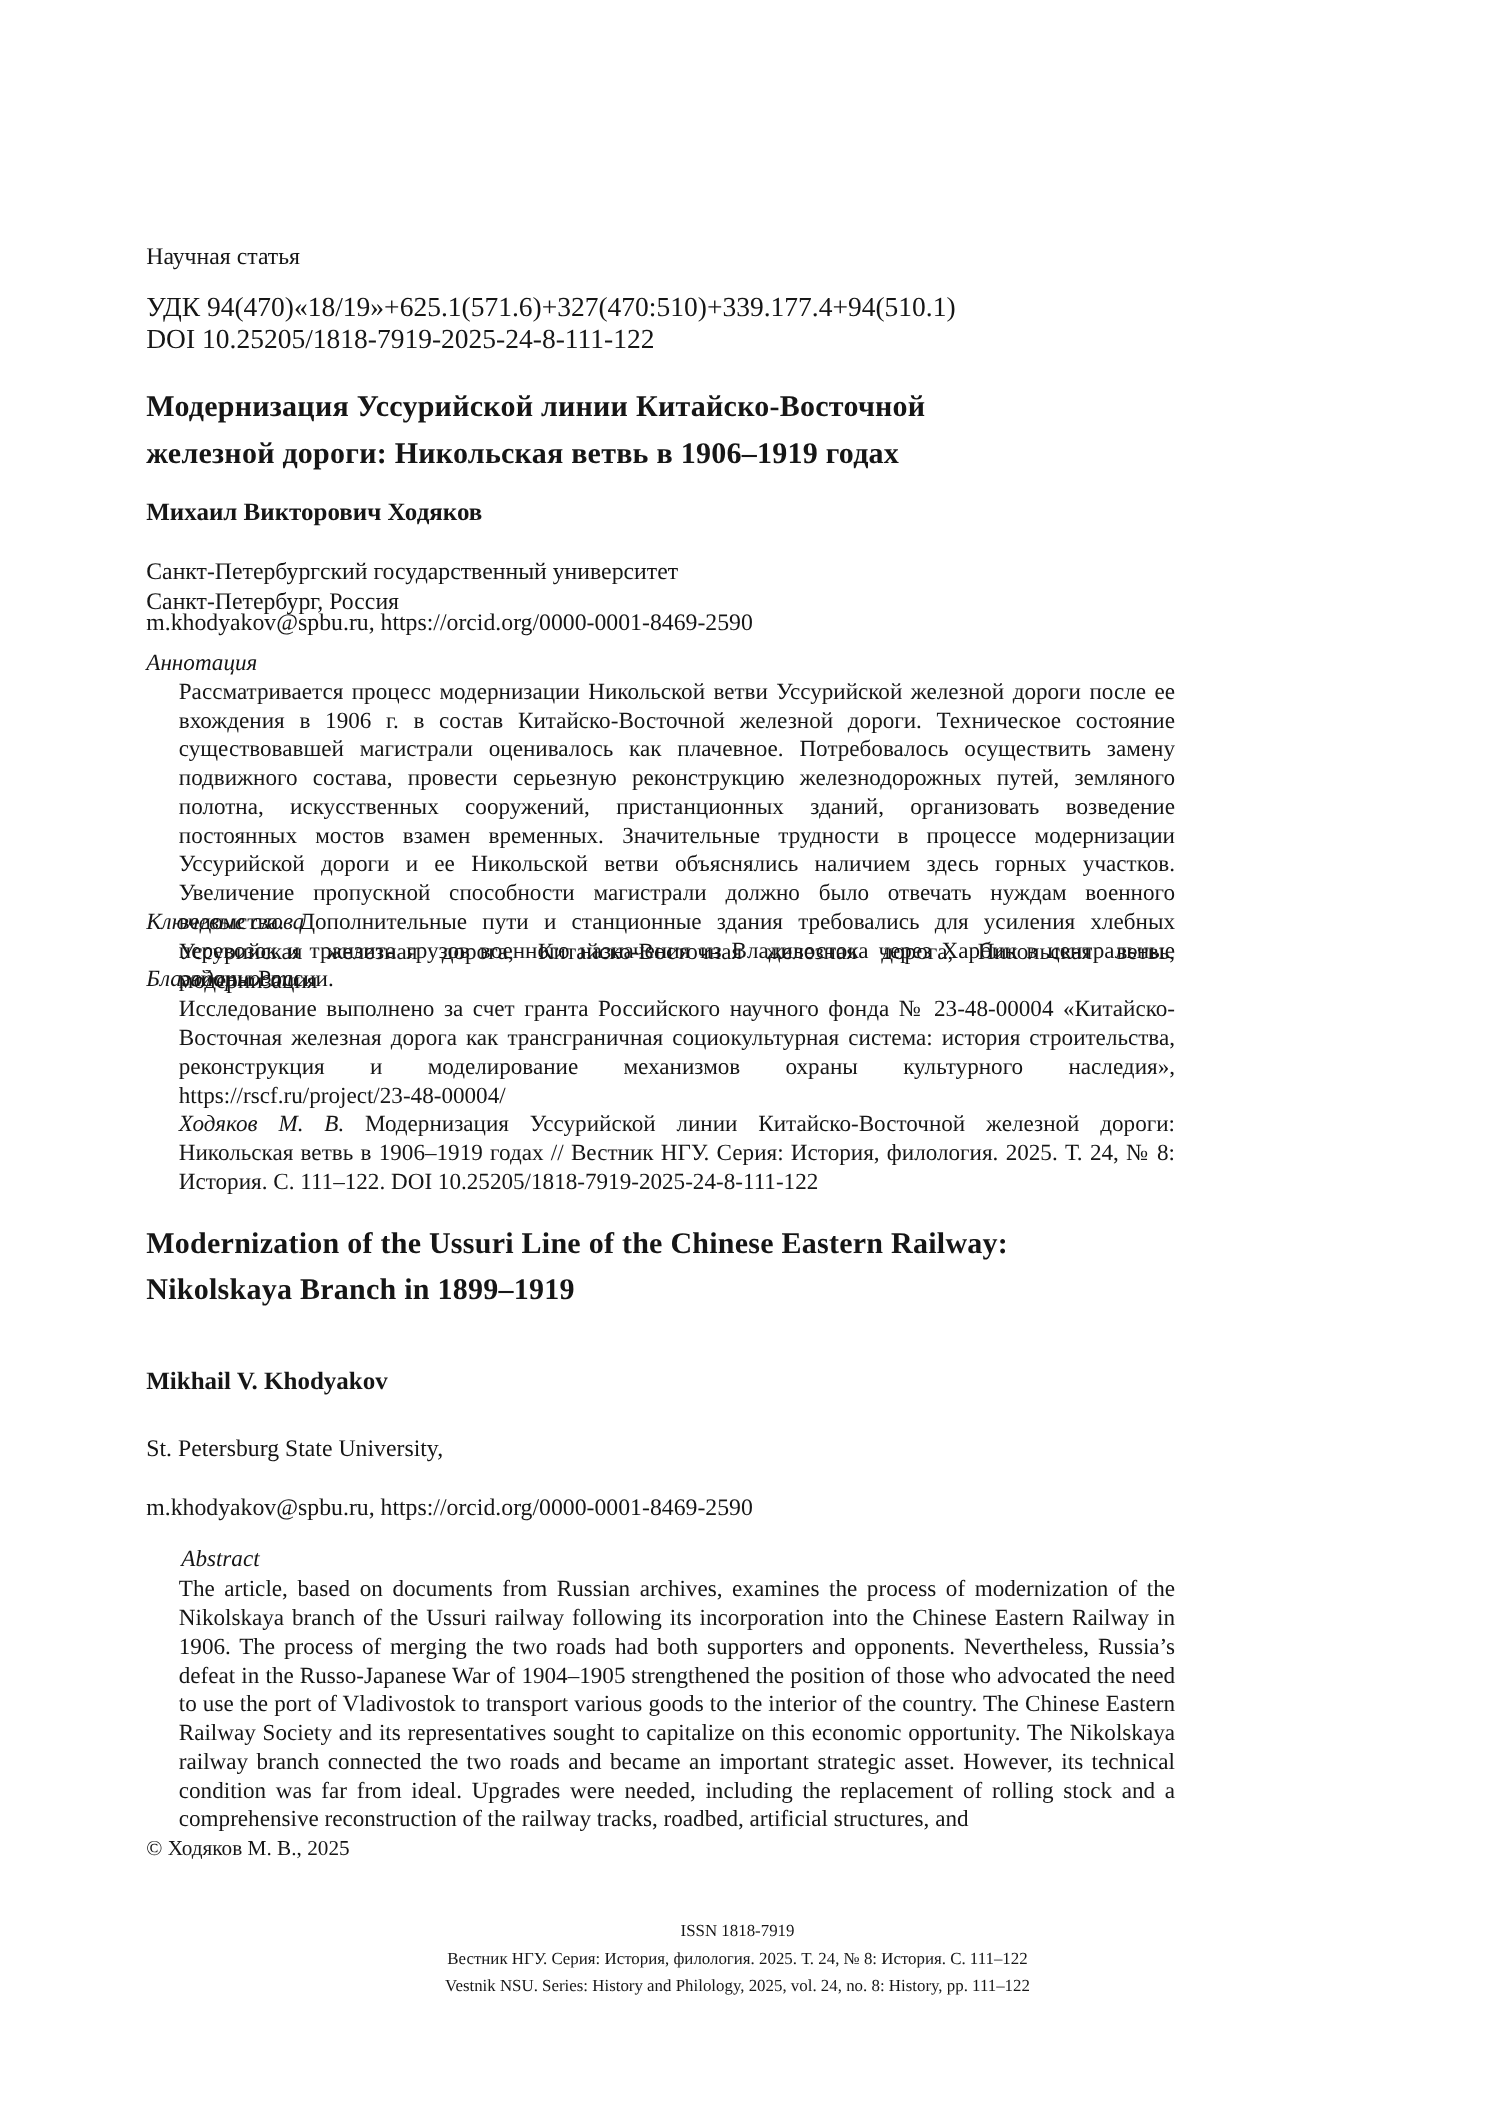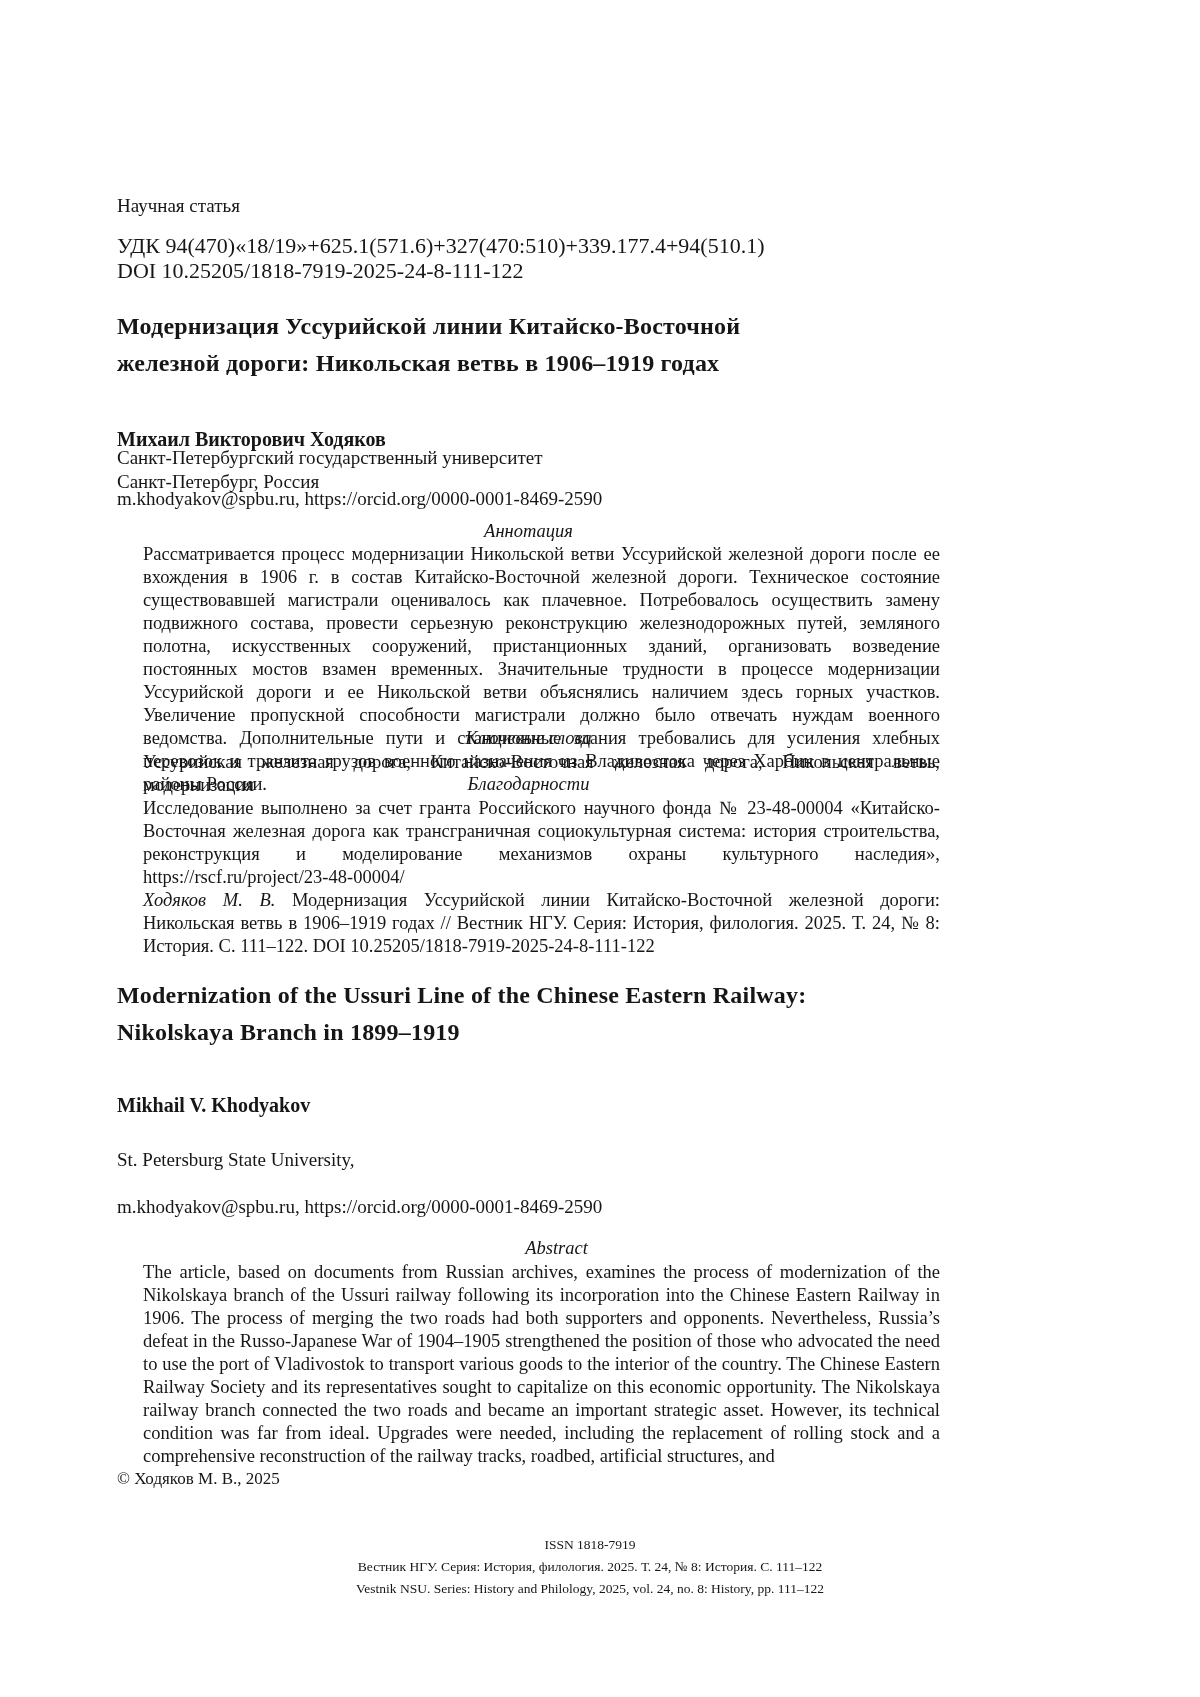--- a/index.html
+++ b/index.html
@@ -17,42 +17,42 @@
   .indent { left: 143px; width: 797px; }
 
   .meta-line { font-size: 19px; line-height: 24px; }
   .udc-doi { font-size: 22px; line-height: 25px; }
 
   .main-title { font-size: 24px; font-weight: bold; line-height: 37px; letter-spacing: 0.2px; }
   .author-name { font-size: 20px; font-weight: bold; }
   .affil { font-size: 19px; line-height: 24px; }
   .contact { font-size: 19px; }
 
-  .sec-label { font-size: 18.5px; font-style: italic; text-align: center; }
+  .sec-label { font-size: 18.5px; font-style: italic; }
   .para { font-size: 18.5px; line-height: 23px; text-align: justify; }
   .para .it { font-style: italic; }
 
   .copyright { font-size: 17px; }
   .footer-right { right: 260px; width: 700px; text-align: center; font-size: 13.5px; line-height: 22px; }
 </style>
 </head>
 <body>
 
 <div class="page">
 
   <div class="abs col meta-line" style="top:194px;">Научная статья</div>
   <div class="abs col udc-doi" style="top:233px;">УДК 94(470)«18/19»+625.1(571.6)+327(470:510)+339.177.4+94(510.1)</div>
   <div class="abs col udc-doi" style="top:258px;">DOI 10.25205/1818-7919-2025-24-8-111-122</div>
 
   <div class="abs col main-title" style="top:308px;">
     <div>Модернизация Уссурийской линии Китайско-Восточной</div>
     <div>железной дороги: Никольская ветвь в 1906–1919 годах</div>
   </div>
 
-  <div class="abs col author-name" style="top:399px;margin-top:29px;">Михаил Викторович Ходяков</div>
+  <div class="abs col author-name" style="top:399px;">Михаил Викторович Ходяков</div>
   <div class="abs col affil" style="top:446px;">
     <div>Санкт-Петербургский государственный университет</div>
     <div>Санкт-Петербург, Россия</div>
   </div>
   <div class="abs col contact" style="top:488px;">m.khodyakov@spbu.ru, https://orcid.org/0000-0001-8469-2590</div>
 
   <div class="abs col sec-label" style="top:521px;">Аннотация</div>
   <div class="abs indent para" style="top:543px;">Рассматривается процесс модернизации Никольской ветви Уссурийской железной дороги после ее вхождения в 1906 г. в состав Китайско-Восточной железной дороги. Техническое состояние существовавшей магистрали оценивалось как плачевное. Потребовалось осуществить замену подвижного состава, провести серьезную реконструкцию железнодорожных путей, земляного полотна, искусственных сооружений, пристанционных зданий, организовать возведение постоянных мостов взамен временных. Значительные трудности в процессе модернизации Уссурийской дороги и ее Никольской ветви объяснялись наличием здесь горных участков. Увеличение пропускной способности магистрали должно было отвечать нуждам военного ведомства. Дополнительные пути и станционные здания требовались для усиления хлебных перевозок и транзита грузов военного назначения из Владивостока через Харбин в центральные районы России.</div>
 
   <div class="abs col sec-label" style="top:728px;">Ключевые слова</div>

